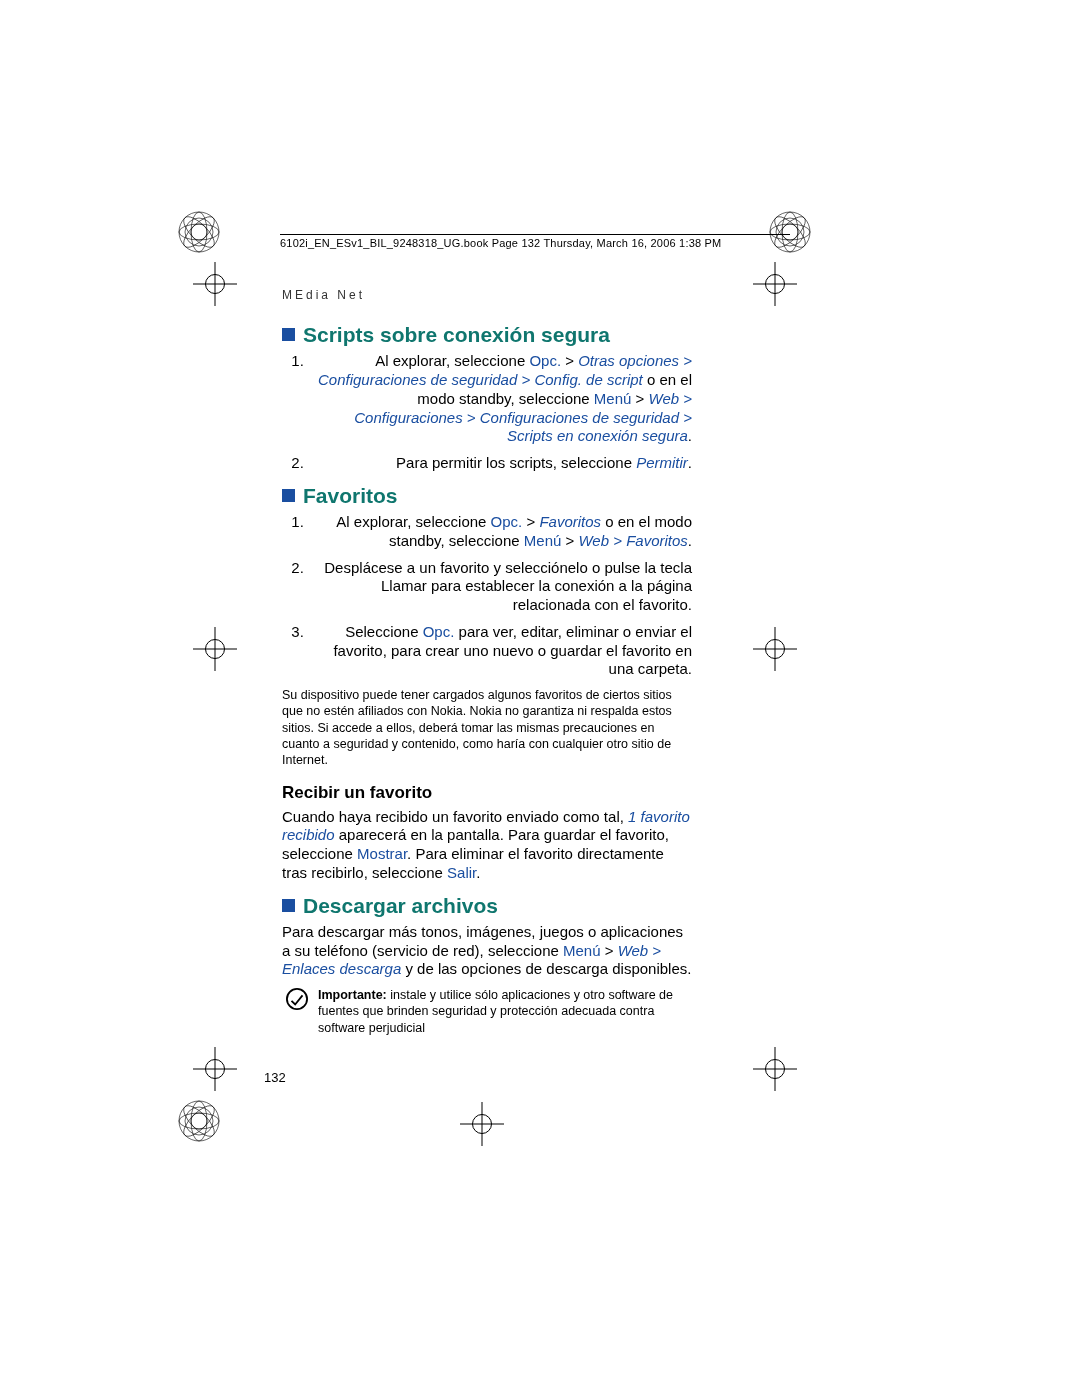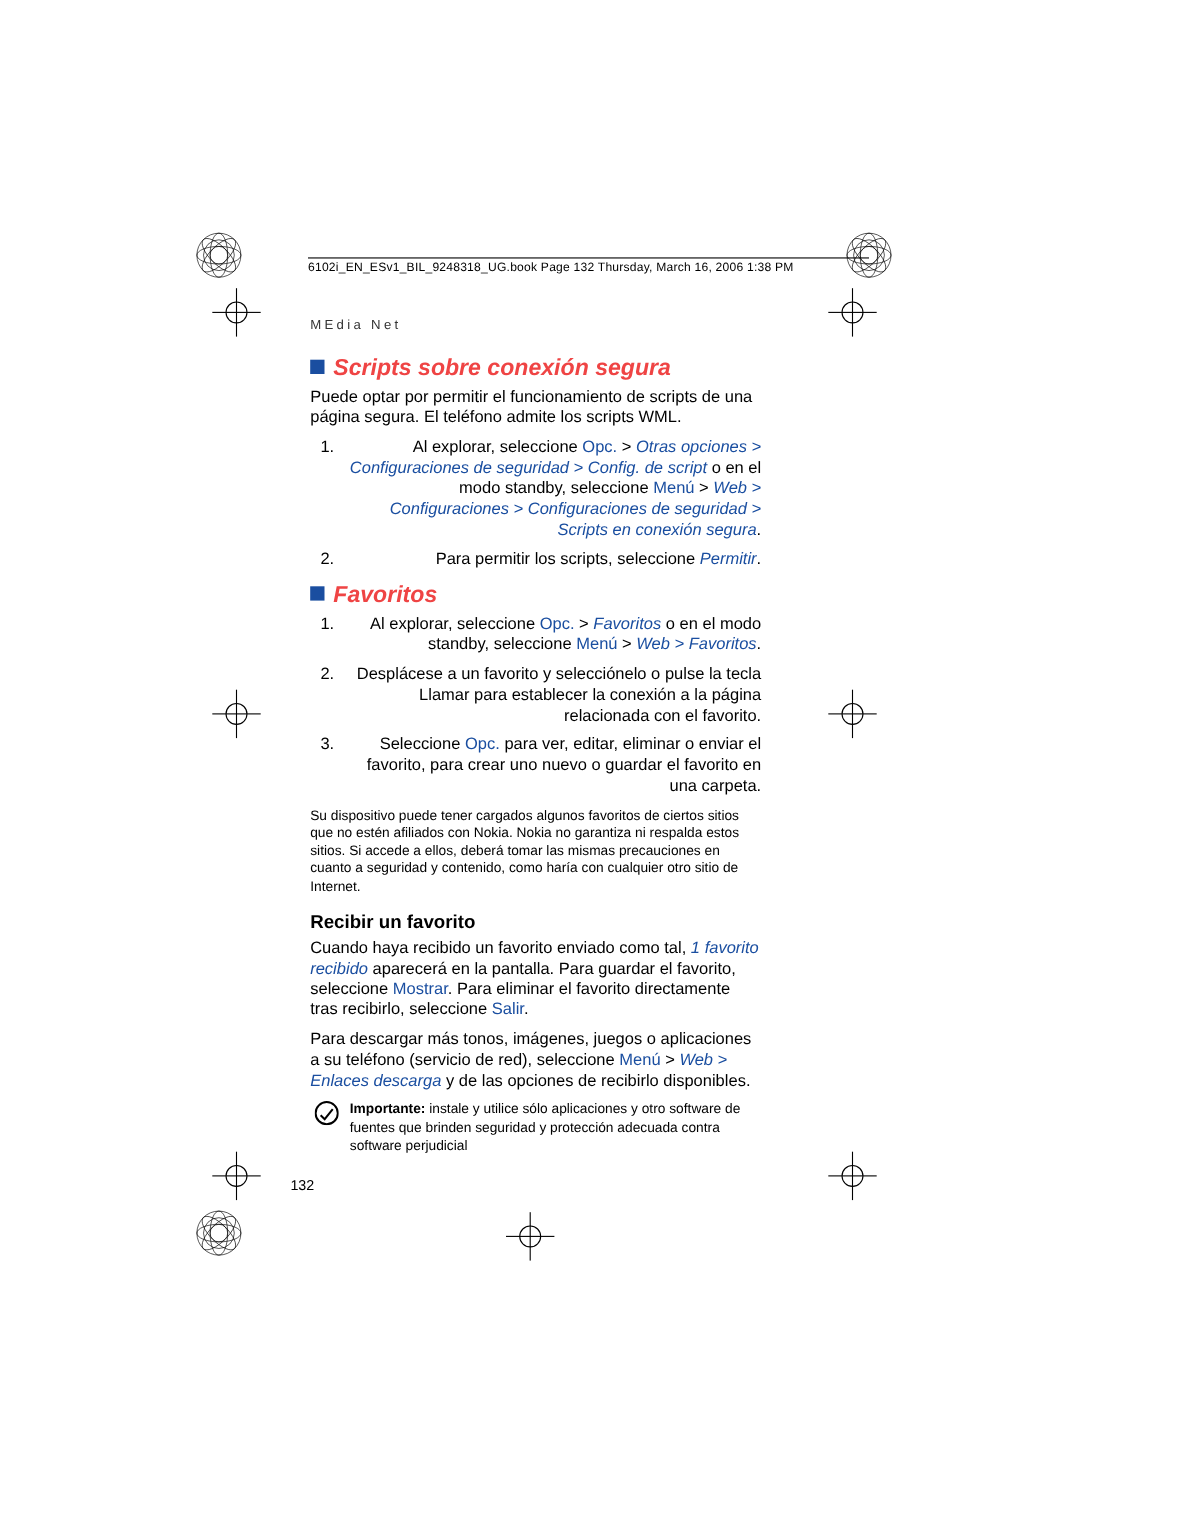--- a/index.html
+++ b/index.html
@@ -38,25 +38,24 @@
   .content {
     position: absolute;
     left: 282px;
     top: 300px;
     width: 410px;
     font-size: 15px;
     line-height: 1.25;
     color: #000;
   }
   h2.section {
-    color: #ef4444;
+    color: #0f766e;
     font-size: 21px;
     font-weight: 600;
     margin: 10px 0 4px 0;
-    font-style: italic;
   }
   h2.section .sq {
     display: inline-block;
     width: 13px;
     height: 13px;
     background: #1a4ea0;
     margin-right: 8px;
     vertical-align: 1px;
   }
   h3.sub {
@@ -124,21 +123,20 @@
 
   <div class="header-line">
     <span>6102i_EN_ESv1_BIL_9248318_UG.book  Page 132  Thursday, March 16, 2006  1:38 PM</span>
   </div>
 
   <div class="running-head">MEdia Net</div>
 
   <div class="content">
 
     <h2 class="section"><span class="sq"></span><span>Scripts sobre conexión segura</span></h2>
-    <p>Puede optar por permitir el funcionamiento de scripts de una página segura. El teléfono admite los scripts WML.</p>
     <ol>
       <li>
         <span>Al explorar, seleccione </span><span class="blue">Opc.</span><span> &gt; </span><span class="blue-i">Otras opciones &gt; Configuraciones de seguridad &gt; Config. de script</span><span> o en el modo standby, seleccione </span><span class="blue">Menú</span><span> &gt; </span><span class="blue-i">Web &gt; Configuraciones &gt; Configuraciones de seguridad &gt; Scripts en conexión segura</span><span>.</span>
       </li>
       <li>
         <span>Para permitir los scripts, seleccione </span><span class="blue-i">Permitir</span><span>.</span>
       </li>
     </ol>
 
     <h2 class="section"><span class="sq"></span><span>Favoritos</span></h2>
@@ -151,22 +149,23 @@
         <span>Seleccione </span><span class="blue">Opc.</span><span> para ver, editar, eliminar o enviar el favorito, para crear uno nuevo o guardar el favorito en una carpeta.</span>
       </li>
     </ol>
     <p class="small">Su dispositivo puede tener cargados algunos favoritos de ciertos sitios que no estén afiliados con Nokia. Nokia no garantiza ni respalda estos sitios. Si accede a ellos, deberá tomar las mismas precauciones en cuanto a seguridad y contenido, como haría con cualquier otro sitio de Internet.</p>
 
     <h3 class="sub">Recibir un favorito</h3>
     <p>
       <span>Cuando haya recibido un favorito enviado como tal, </span><span class="blue-i">1 favorito recibido</span><span> aparecerá en la pantalla. Para guardar el favorito, seleccione </span><span class="blue">Mostrar</span><span>. Para eliminar el favorito directamente tras recibirlo, seleccione </span><span class="blue">Salir</span><span>.</span>
     </p>
 
+    <h2 class="section"><span class="sq"></span><span>Descargar archivos</span></h2>
     <p>
-      <span>Para descargar más tonos, imágenes, juegos o aplicaciones a su teléfono (servicio de red), seleccione </span><span class="blue">Menú</span><span> &gt; </span><span class="blue-i">Web &gt; Enlaces descarga</span><span> y de las opciones de recibirlo disponibles.</span>
+      <span>Para descargar más tonos, imágenes, juegos o aplicaciones a su teléfono (servicio de red), seleccione </span><span class="blue">Menú</span><span> &gt; </span><span class="blue-i">Web &gt; Enlaces descarga</span><span> y de las opciones de descarga disponibles.</span>
     </p>
 
     <div class="note-row">
       <div class="note-icon">
         <svg viewBox="0 0 24 24" width="22" height="22">
           <circle cx="12" cy="12" r="11" fill="none" stroke="#000" stroke-width="2"></circle>
           <path d="M6 14 L10 18 L18 8" fill="none" stroke="#000" stroke-width="2"></path>
         </svg>
       </div>
       <div class="note-text">

